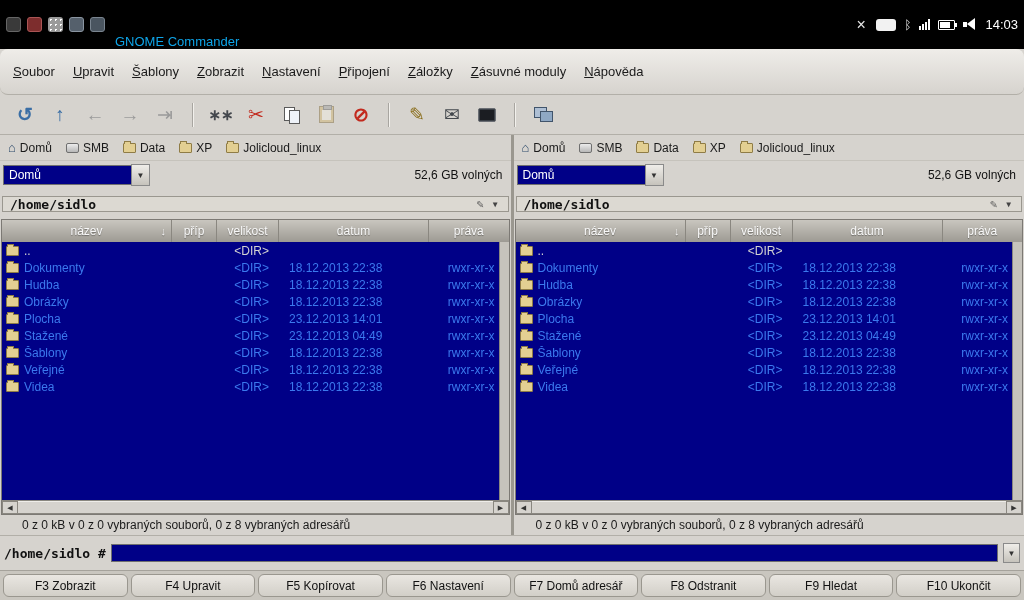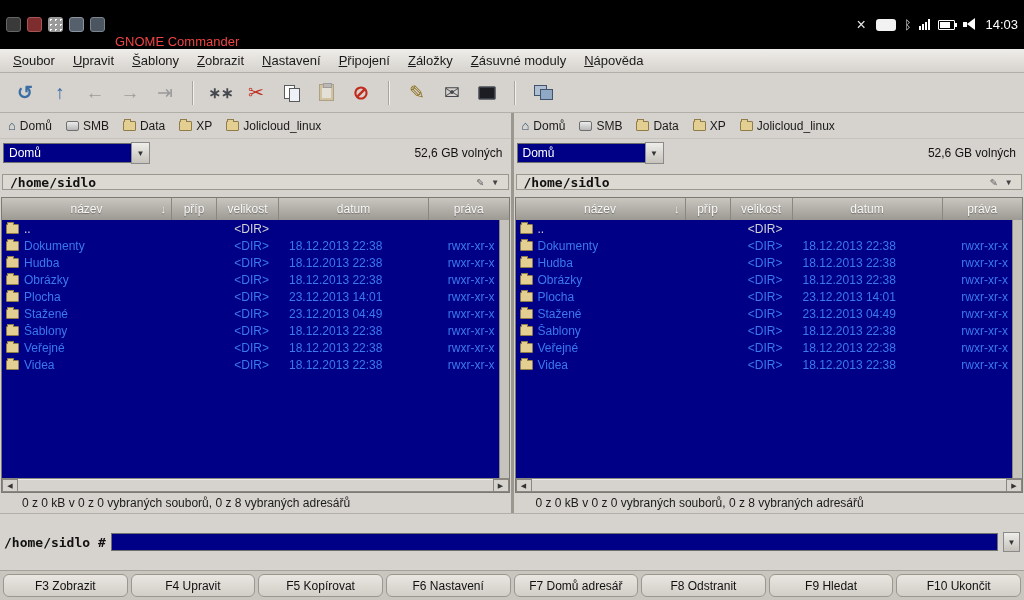--- a/index.html
+++ b/index.html
@@ -7,40 +7,40 @@
   .screen { width:1024px; height:600px; display:flex; flex-direction:column; background:#d6d3ce; }
 
   
   .topbar { flex:0 0 22px; background:#000; display:flex; align-items:center; gap:6px; padding:0 6px; color:#fff; }
   .appicon { width:15px; height:15px; border-radius:3px; display:inline-block; }
   .ai1{background:#3a3a3a;border:1px solid #666;}
   .ai2{background:#7d2d2d;border:1px solid #a55;}
   .ai3{background:#9a9a9a;background-image:radial-gradient(#fff 1px,transparent 1px);background-size:5px 5px;}
   .ai4{background:#55606c;border:1px solid #8a95a1;}
   .ai5{background:#4a5560;border:1px solid #7a8590;}
-  .tb-title { font-size:13px; margin-left:4px; color:#ef4444;margin-top:34px; }
+  .tb-title { font-size:13px; margin-left:4px; color:#0ea5e9;margin-top:34px; }
   .tb-spacer { flex:1; }
   .tb-close { font-size:16px; line-height:16px; color:#e6e6e6; width:18px; text-align:center; }
   .tray { display:flex; align-items:center; gap:8px; }
   .batt1 { width:20px; height:12px; background:#f2f2f2; border-radius:3px; }
   .bt-glyph { font-size:12px; color:#eaeaea; }
   .signal { display:flex; align-items:flex-end; gap:1px; height:11px; }
   .signal i { display:block; width:2px; background:#fff; }
   .signal i:nth-child(1){height:4px;} .signal i:nth-child(2){height:6px;}
   .signal i:nth-child(3){height:8px;} .signal i:nth-child(4){height:11px;}
   .batt2 { width:17px; height:10px; border:1px solid #fff; border-radius:1px; position:relative; }
   .batt2::before { content:""; position:absolute; right:-3px; top:2px; width:2px; height:4px; background:#fff; }
   .batt2::after { content:""; position:absolute; left:1px; top:1px; bottom:1px; width:10px; background:#fff; }
   .vol { position:relative; width:14px; height:13px; }
   .vol::before { content:""; position:absolute; left:0; top:4px; width:4px; height:5px; background:#fff; }
   .vol::after { content:""; position:absolute; left:4px; top:0; border-top:6.5px solid transparent; border-bottom:6.5px solid transparent; border-right:8px solid #fff; }
   .tb-time { font-size:13px; margin-left:2px; }
 
   
-  .menubar { flex:0 0 24px; display:flex; align-items:flex-start; padding:1px 4px; background:linear-gradient(#efede9,#d6d3ce); border-bottom:1px solid #b2afa8; font-size:13px; color:#1a1a1a; }
+  .menubar { flex:0 0 24px; display:flex; align-items:flex-start; padding:12px 4px; background:linear-gradient(#efede9,#d6d3ce); border-bottom:1px solid #b2afa8; font-size:13px; color:#1a1a1a;border-radius:8px; }
   .menu-item { padding:3px 9px; }
   .menu-item::first-letter { text-decoration:underline; }
 
   
   .toolbar { flex:0 0 40px; display:flex; align-items:center; padding:0 10px; gap:5px; background:#d6d3ce; border-bottom:1px solid #b2afa8; }
   .tool-btn { width:30px; height:30px; display:flex; align-items:center; justify-content:center; font-size:19px; border:none; background:transparent; border-radius:3px; cursor:default; }
   .t-blue { color:#3a6ea5; font-weight:bold; }
   .t-gray { color:#9a9a9a; }
   .t-red  { color:#c22a1e; }
   .t-dark { color:#44484e; }
@@ -94,21 +94,21 @@
   .c-date { padding-left:10px; white-space:nowrap; }
   .c-perm { text-align:right; padding-right:14px; white-space:nowrap; }
   .vscroll { position:absolute; top:22px; bottom:14px; right:0; width:10px; background:#c6c3bc; border-left:1px solid #8a8780; }
   .hscroll { flex:0 0 14px; display:flex; background:#c3c0b9; border-top:1px solid #8a8780; }
   .hs-btn { width:16px; display:flex; align-items:center; justify-content:center; font-size:7px; color:#333; background:#d6d3ce; border:1px solid #8a8780; }
   .hs-thumb { flex:1; background:#d6d3ce; border-top:1px solid #efede9; border-bottom:1px solid #8a8780; }
 
   .pane-status { flex:0 0 20px; display:flex; align-items:center; font-size:12px; color:#1a1a1a; padding-left:22px; background:#d6d3ce; }
 
   
-  .cmdline { flex:0 0 26px; display:flex; align-items:center; gap:5px; padding:18px 4px; border-top:1px solid #b2afa8; background:#d6d3ce; }
+  .cmdline { flex:0 0 26px; display:flex; align-items:center; gap:5px; padding:7px 4px; border-top:1px solid #b2afa8; background:#d6d3ce; }
   .cmd-prompt { font-family:"DejaVu Sans Mono",monospace; font-size:13px; font-weight:bold; color:#111; white-space:nowrap; }
   .cmd-input { flex:1; height:18px; background:#000087; border:1px solid #6f6f6f; color:#fff; font-family:"DejaVu Sans Mono",monospace; font-size:12px; padding:0 4px; }
   .cmd-drop { width:17px; height:20px; display:flex; align-items:center; justify-content:center; font-size:8px; color:#333; background:linear-gradient(#efede9,#c6c3bc); border:1px solid #8a8a8a; }
 
   
   .fkeys { flex:0 0 30px; display:flex; gap:3px; padding:3px 3px; background:#c9c6bf; border-top:1px solid #a5a29b; }
   .fkey { flex:1; display:flex; align-items:center; justify-content:center; font-size:12px; color:#111; background:linear-gradient(#e9e6e1,#d2cfc8); border:1px solid #9a978f; border-radius:6px; cursor:default; }
 </style>
 </head>
 <body>

